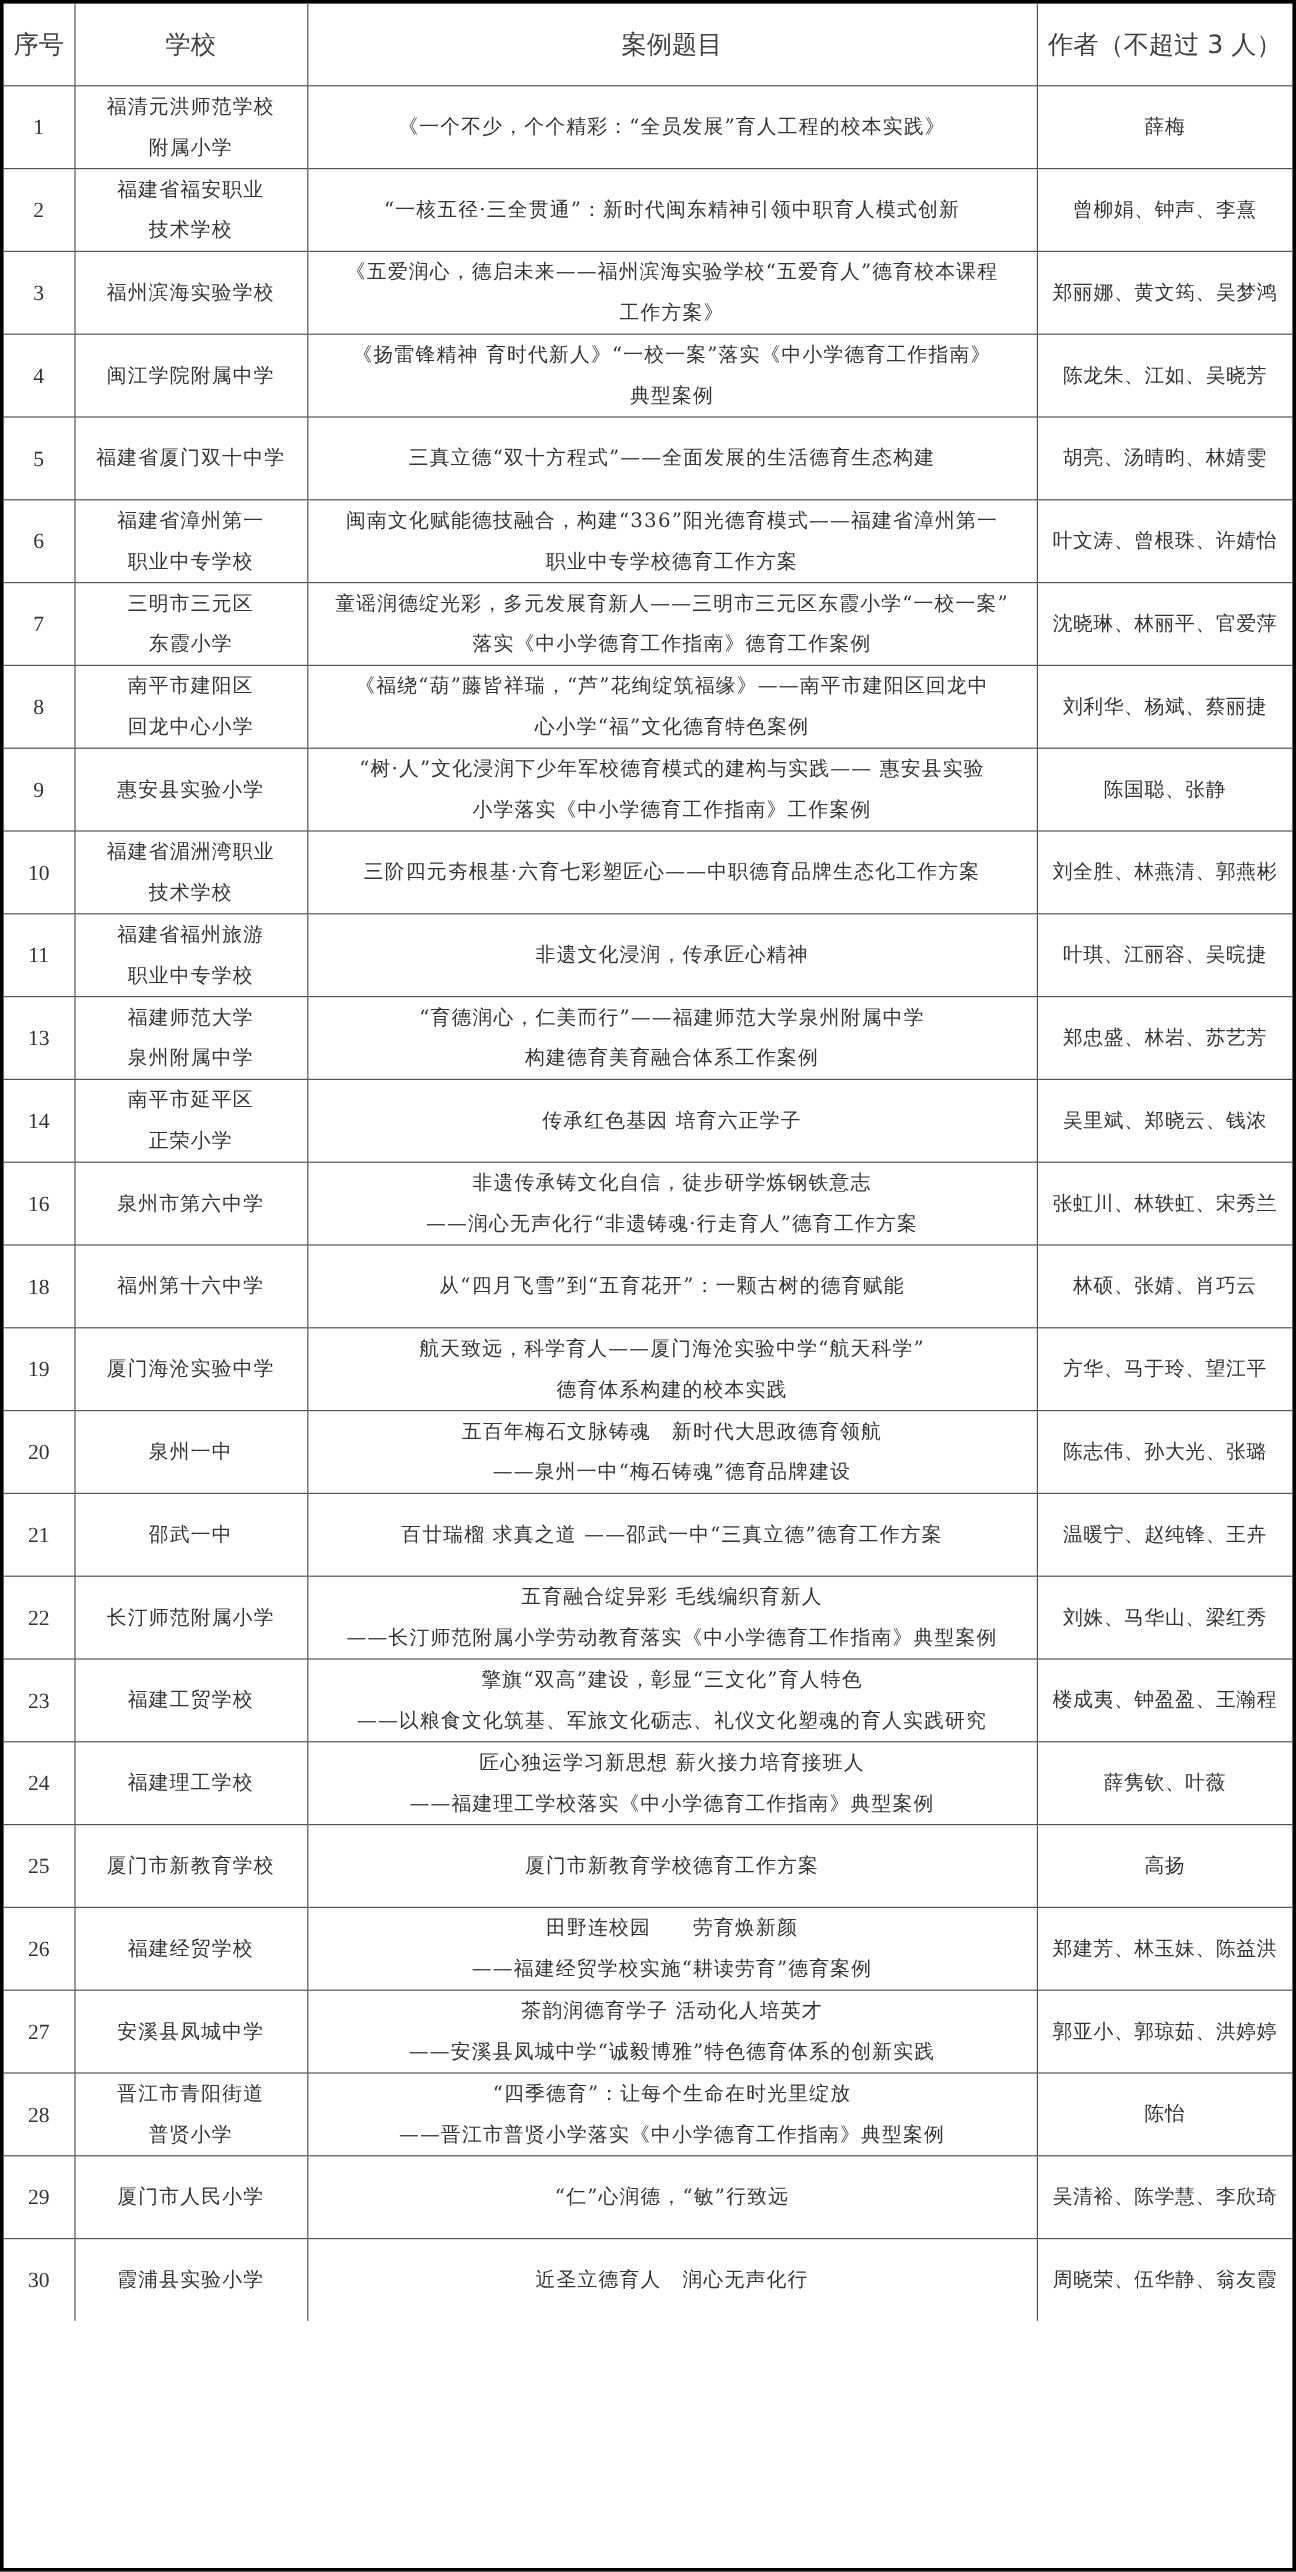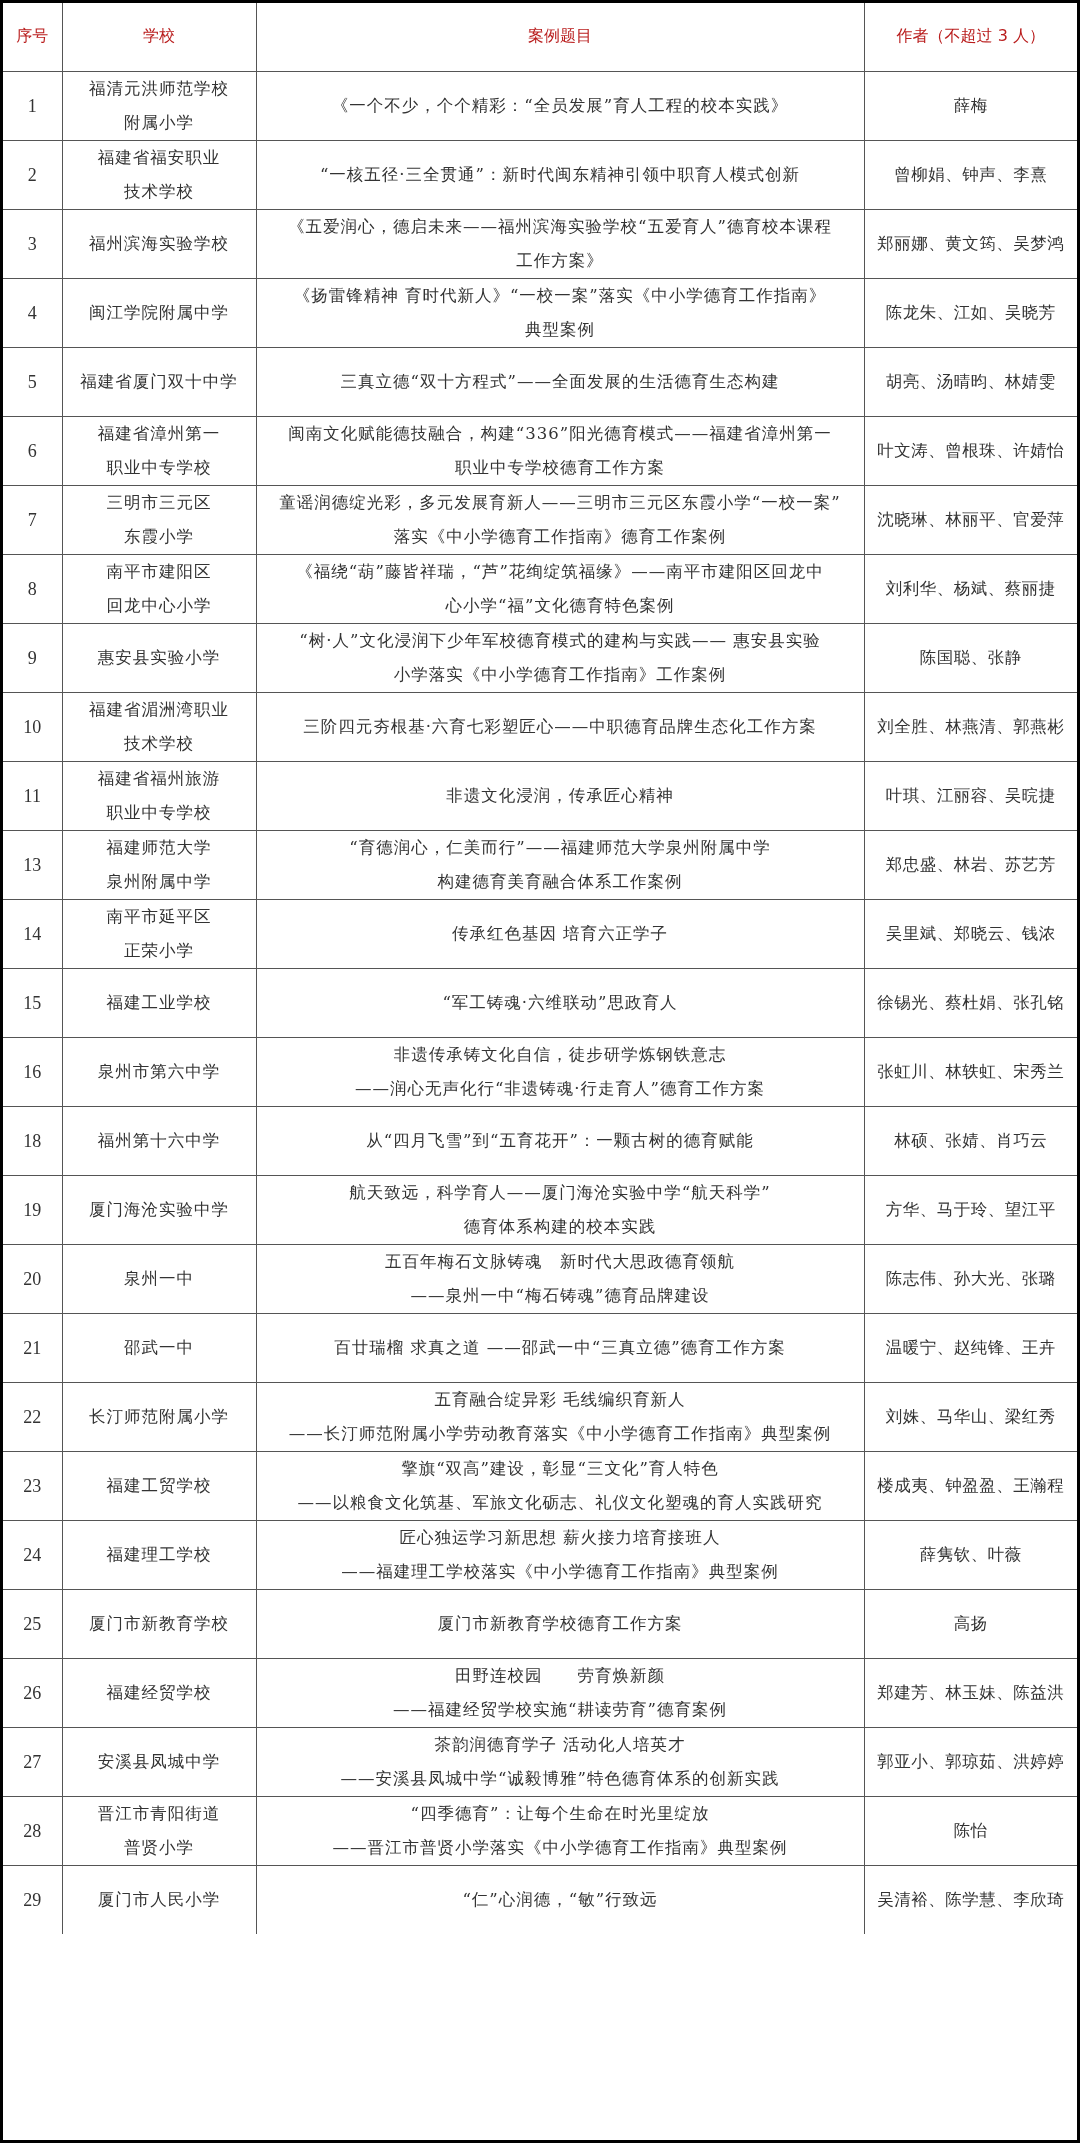--- a/index.html
+++ b/index.html
@@ -32,22 +32,22 @@
   }
   tr:first-child th { border-top: none; }
   th:first-child, td:first-child { border-left: none; }
   th:last-child, td:last-child { border-right: none; }
   tr:last-child td { border-bottom: none; }
   thead tr { height: 68px; }
   tbody tr { height: 69px; }
   th {
     font-family: "DejaVu Sans", sans-serif;
     font-weight: normal;
-    font-size: 16px;
-    color: #b91c1c;
+    font-size: 21px;
+    color: #404040;
   }
   td {
     font-family: "DejaVu Serif", serif;
     font-size: 16.5px;
     line-height: 34px;
     letter-spacing: 1px;
   }
   td.no { font-family: "Liberation Serif", serif; font-size: 18px; letter-spacing: 0; }
   td.author { letter-spacing: 0.5px; white-space: nowrap; }
   .line { display: block; }
@@ -212,30 +212,20 @@
           <td class="school">
             <span class="line">南平市延平区</span>
             <span class="line">正荣小学</span>
           </td>
           <td class="title">
             <span class="line">传承红色基因 培育六正学子</span>
           </td>
           <td class="author">吴里斌、郑晓云、钱浓</td>
         </tr>
         <tr>
-          <td class="no">15</td>
-          <td class="school">
-            <span class="line">福建工业学校</span>
-          </td>
-          <td class="title">
-            <span class="line">“军工铸魂·六维联动”思政育人</span>
-          </td>
-          <td class="author">徐锡光、蔡杜娟、张孔铭</td>
-        </tr>
-        <tr>
           <td class="no">16</td>
           <td class="school">
             <span class="line">泉州市第六中学</span>
           </td>
           <td class="title">
             <span class="line">非遗传承铸文化自信，徒步研学炼钢铁意志</span>
             <span class="line">——润心无声化行“非遗铸魂·行走育人”德育工作方案</span>
           </td>
           <td class="author">张虹川、林轶虹、宋秀兰</td>
         </tr>
@@ -360,16 +350,26 @@
         </tr>
         <tr>
           <td class="no">29</td>
           <td class="school">
             <span class="line">厦门市人民小学</span>
           </td>
           <td class="title">
             <span class="line">“仁”心润德，“敏”行致远</span>
           </td>
           <td class="author">吴清裕、陈学慧、李欣琦</td>
+        </tr>
+        <tr>
+          <td class="no">30</td>
+          <td class="school">
+            <span class="line">霞浦县实验小学</span>
+          </td>
+          <td class="title">
+            <span class="line">近圣立德育人　润心无声化行</span>
+          </td>
+          <td class="author">周晓荣、伍华静、翁友霞</td>
         </tr>
       </tbody>
   </table>
 </div>
 
 </body></html>

